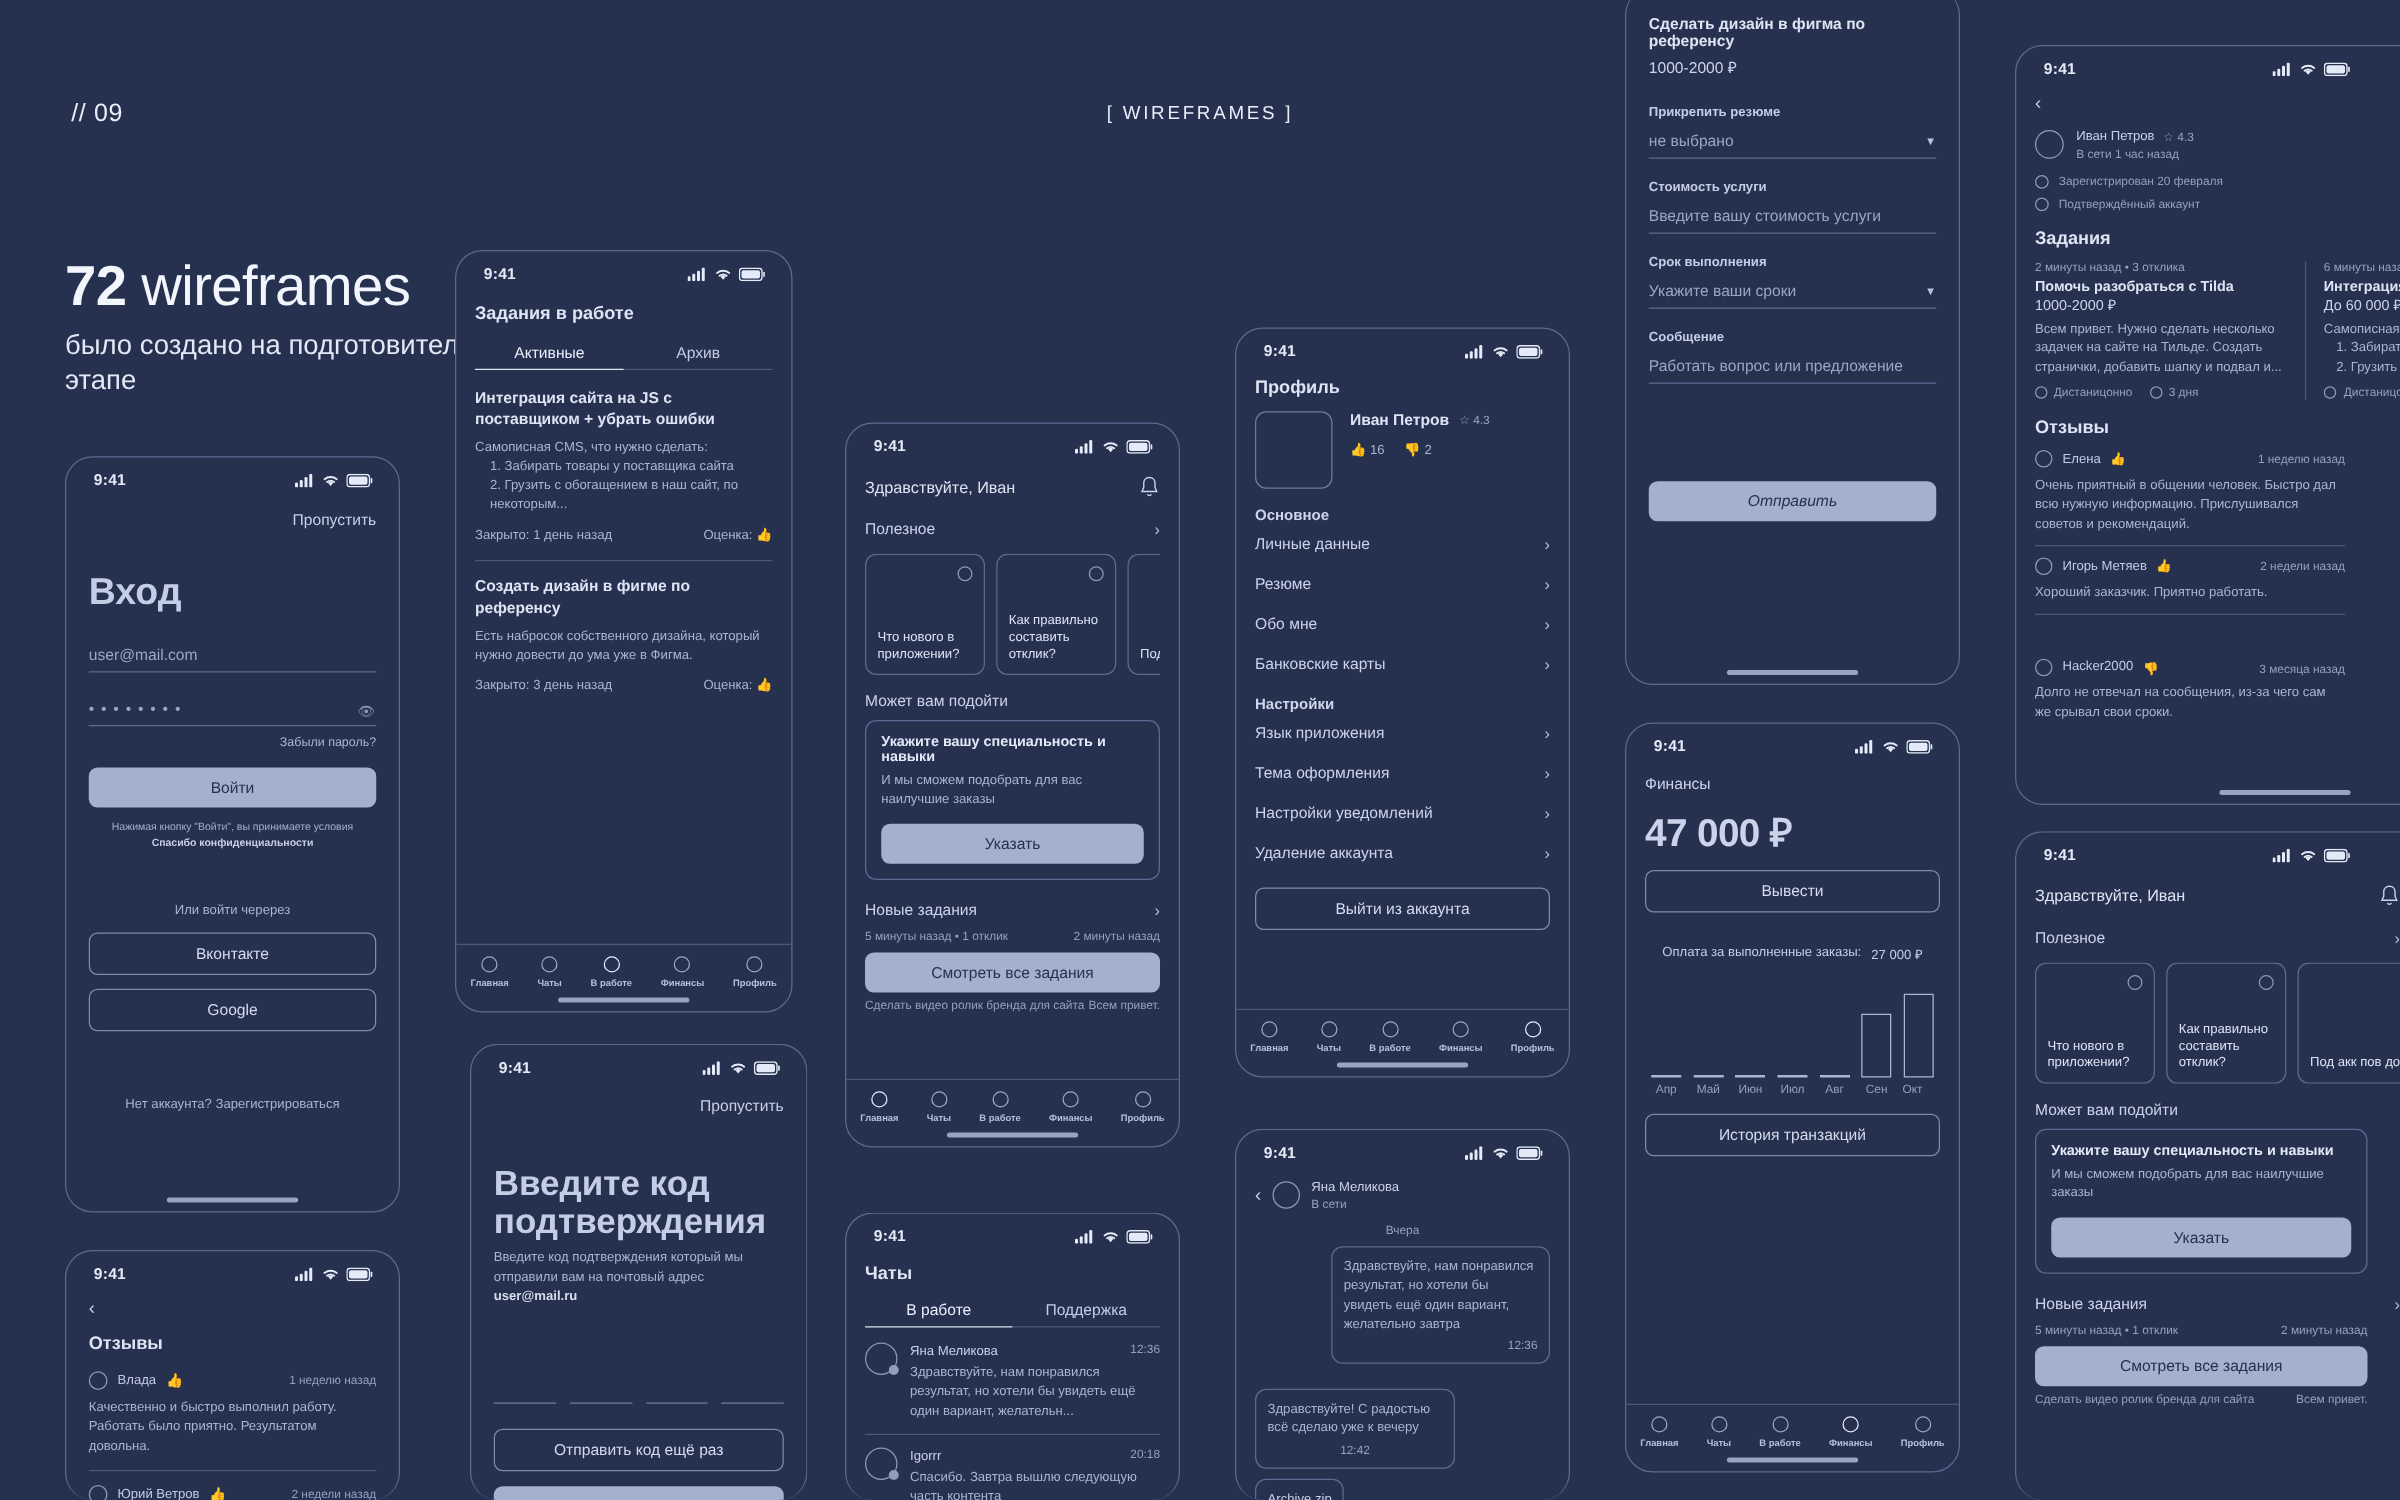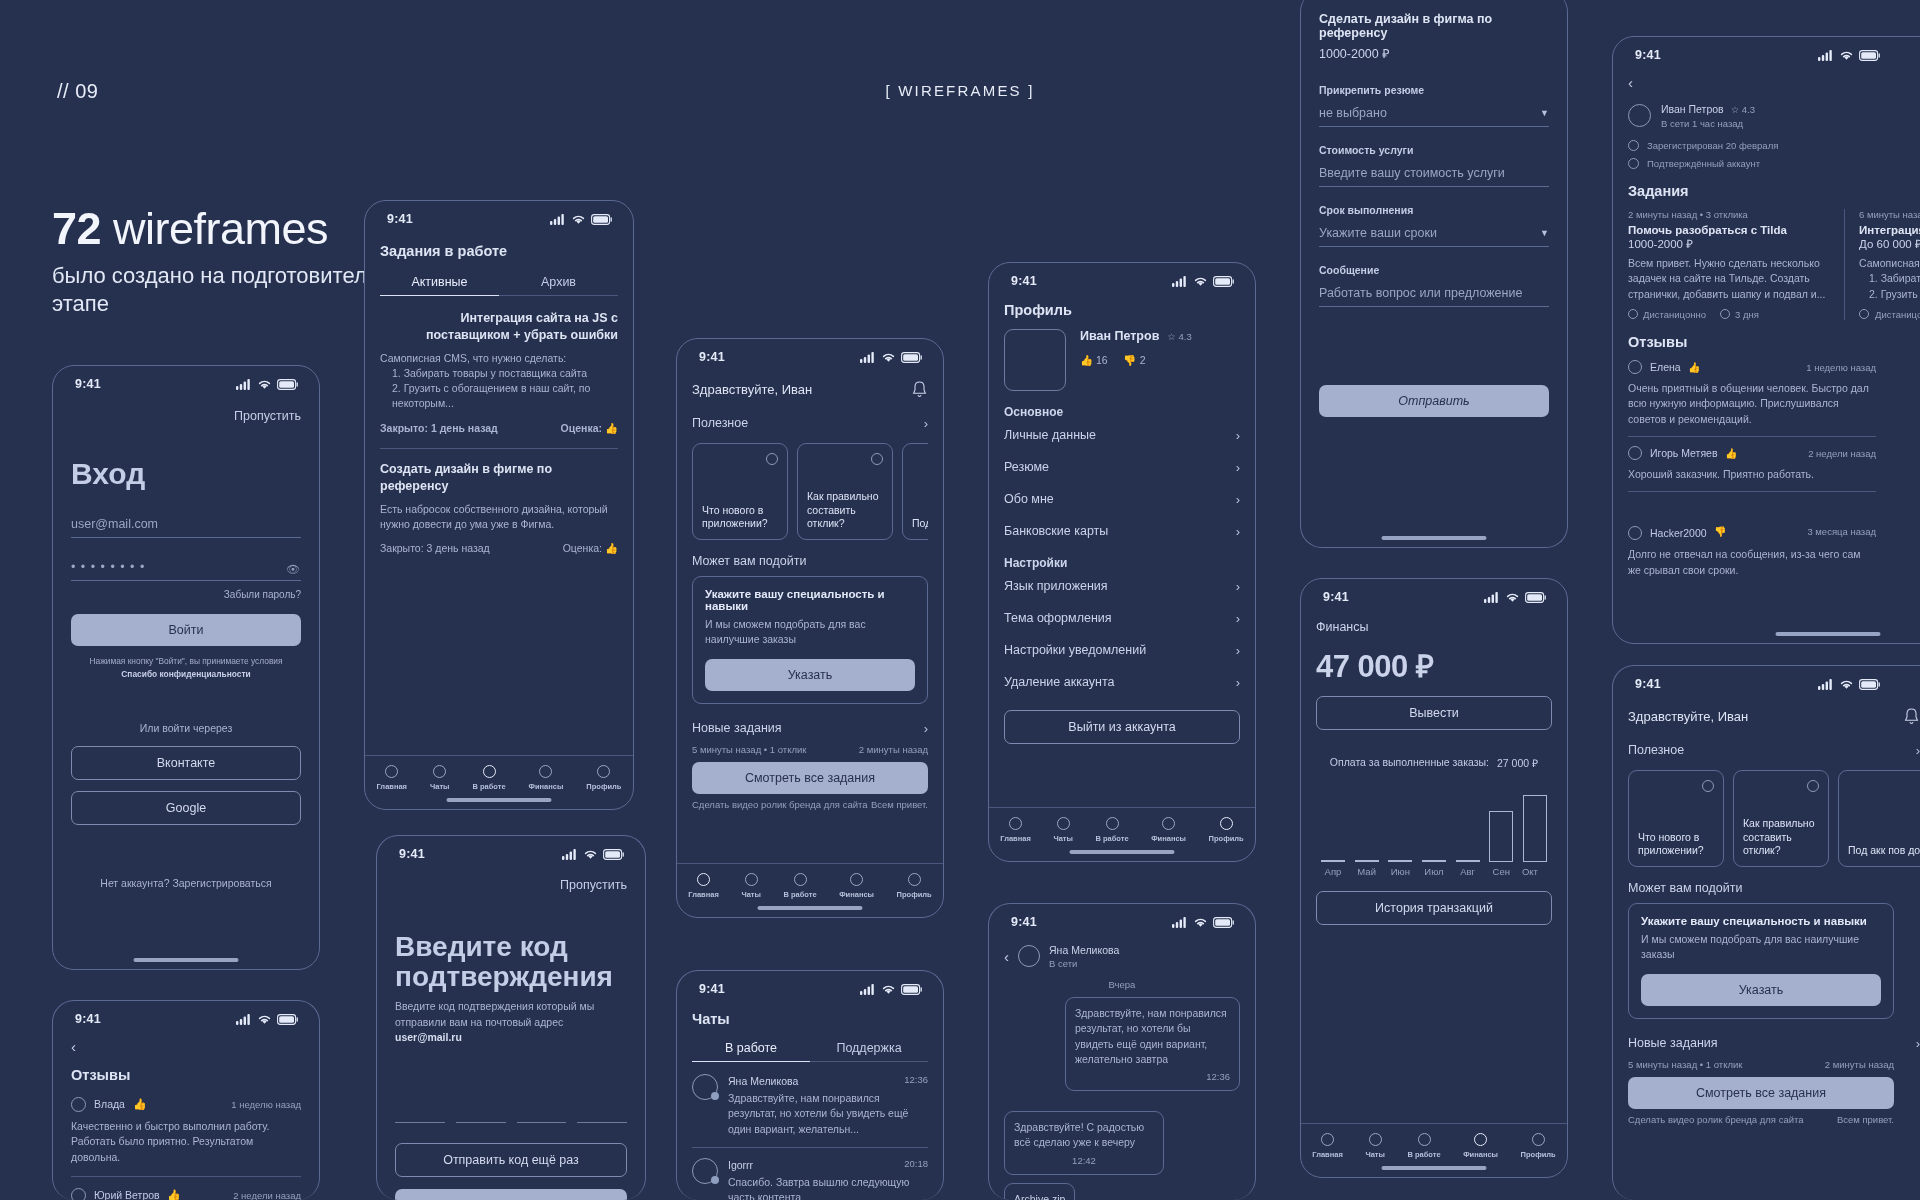--- a/index.html
+++ b/index.html
@@ -231,25 +231,25 @@
       </span>
     </div>
     <div class="scr">
       <h2 style="margin-top:13px;">Задания в работе</h2>
       <div class="tabs" style="margin-top:16px;">
         <div class="t on">Активные</div>
         <div class="t">Архив</div>
       </div>
 
       <div style="margin-top:14px;">
-        <div style="font-size:12.5px; font-weight:700; color:#dde4f3; line-height:1.35;text-align:right;">Интеграция сайта на JS с поставщиком + убрать ошибки</div>
+        <div style="font-size:12.5px; font-weight:700; color:#dde4f3; line-height:1.35;">Интеграция сайта на JS с поставщиком + убрать ошибки</div>
         <div class="sm" style="margin-top:7px;">Самописная CMS, что нужно сделать:</div>
         <div class="sm" style="padding-left:12px;">1. Забирать товары у поставщика сайта</div>
         <div class="sm" style="padding-left:12px;">2. Грузить с обогащением в наш сайт, по некоторым...</div>
-        <div style="display:flex; justify-content:space-between; align-items:center; margin-top:9px;font-weight:bold;">
+        <div style="display:flex; justify-content:space-between; align-items:center; margin-top:9px;">
           <span class="sm">Закрыто: 1 день назад</span>
           <span class="sm">
             <span>Оценка:</span>
             <span>👍</span>
           </span>
         </div>
       </div>
 
       <div class="hair" style="margin:12px 0;"></div>
 
@@ -845,21 +845,21 @@
         <div style="display:flex; align-items:center; gap:8px;">
           <span class="circ" style="width:14px; height:14px;"></span>
           <span class="sm" style="color:#c2cbe4;">Игорь Метяев</span>
           <span style="font-size:10px;">👍</span>
           <span class="tiny" style="margin-left:auto;">2 недели назад</span>
         </div>
         <div class="sm" style="margin-top:6px;">Хороший заказчик. Приятно работать.</div>
       </div>
       <div class="hair" style="margin:9px 50px 9px 0;"></div>
       <div style="padding-right:50px;">
-        <div style="display:flex; align-items:flex-start; gap:8px;margin-top:34px;">
+        <div style="display:flex; align-items:flex-end; gap:8px;margin-top:34px;">
           <span class="circ" style="width:14px; height:14px;"></span>
           <span class="sm" style="color:#c2cbe4;">Hacker2000</span>
           <span style="font-size:10px;">👎</span>
           <span class="tiny" style="margin-left:auto;">3 месяца назад</span>
         </div>
         <div class="sm" style="margin-top:6px;">Долго не отвечал на сообщения, из-за чего сам же срывал свои сроки.</div>
       </div>
     </div>
     <div class="home-ind" style="left:215px;"></div>
   </div>

